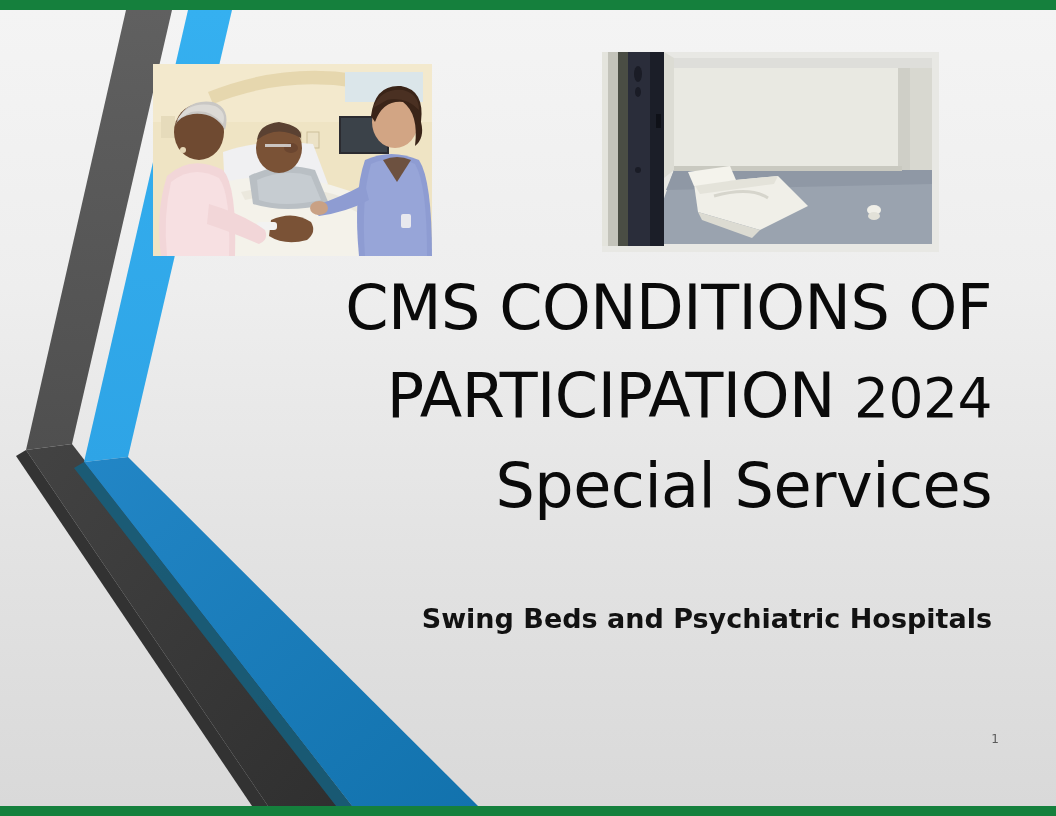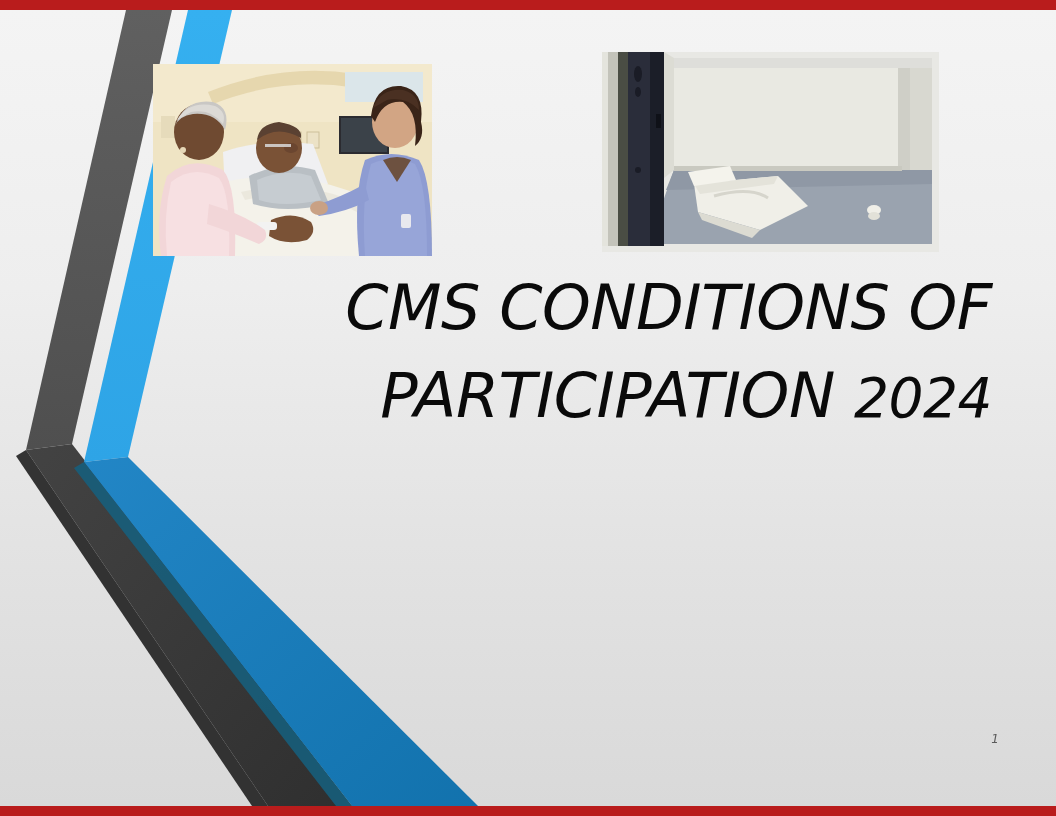--- a/index.html
+++ b/index.html
@@ -9,22 +9,21 @@
     height: 816px;
     background: #ffffff;
     font-family: "Liberation Sans", sans-serif;
     overflow: hidden;
   }
 
   #slide-root {
     position: relative;
     width: 1056px;
     height: 816px;
-    background: #b91c1c;
-    font-style: italic;
+    background: #15803d;
   }
 
   
   .slide-canvas {
     position: absolute;
     left: 0;
     top: 10px;
     width: 1056px;
     height: 796px;
     background: linear-gradient(to bottom, #f4f4f4 0%, #eeeeee 35%, #e2e2e2 70%, #d9d9d9 100%);
@@ -243,22 +242,24 @@
 
         <ellipse cx="272" cy="158" rx="7" ry="5" fill="#f0efe8"></ellipse>
         <ellipse cx="272" cy="164" rx="6" ry="4" fill="#e2e1d8"></ellipse>
       </svg>
     </div>
 
     <div class="text-col">
       <h1 class="slide-title">
         <span class="title-line">CMS CONDITIONS OF</span>
         <span class="title-line"><span>PARTICIPATION </span><span class="title-year">2024</span></span>
+        <span class="title-line">Special Services</span>
       </h1>
 
       <div class="subtitle-block">
+        <span class="subtitle-line">Swing Beds and Psychiatric Hospitals</span>
       </div>
     </div>
 
     <div class="page-number">1</div>
 
   </div>
 </div>
 
 </body></html>

